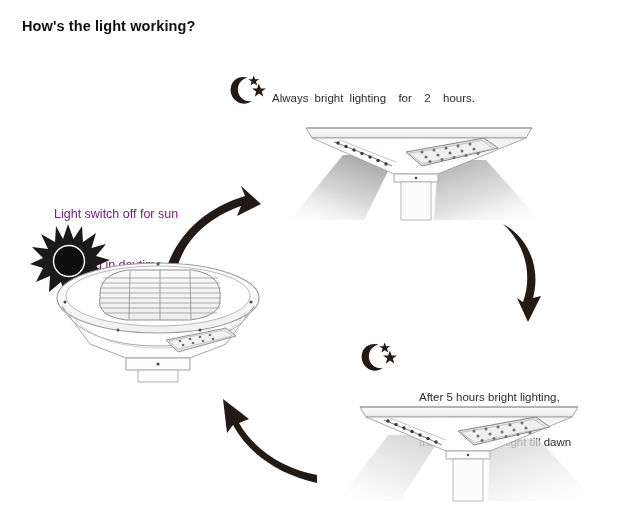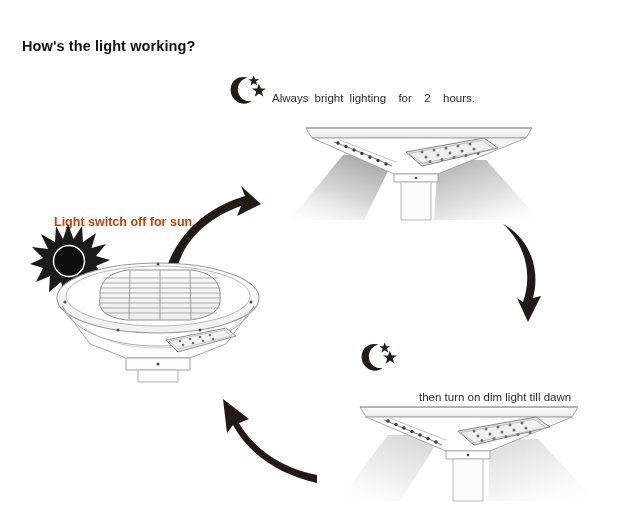--- a/index.html
+++ b/index.html
@@ -18,21 +18,20 @@
 
   #page-title {
     position: absolute;
     left: 22px;
     top: 18px;
     font-size: 14.5px;
     font-weight: bold;
     letter-spacing: 0.1px;
     color: #111111;
     white-space: nowrap;
-    margin-top: 20px;
   }
 
   .caption {
     position: absolute;
     font-size: 11.5px;
     color: #2b2b2b;
     line-height: 15px;
     white-space: pre;
   }
   .caption.spaced {
@@ -42,25 +41,24 @@
   #caption-top {
     left: 272px;
     top: 91px;
   }
   #caption-bottom {
     left: 419px;
     top: 360px;
   }
   #caption-left {
     left: 54px;
-    top: 180px;
+    top: 172px;
     font-size: 12.5px;
     line-height: 17px;
-    color: #c2410c;
-    font-weight: bold;
+    color: #701a75;
   }
 
   .moon-icon {
     position: absolute;
   }
   #moon-top { left: 225px; top: 74px; }
   #moon-bottom { left: 356px; top: 341px; }
 
   .scene {
     position: absolute;
@@ -177,20 +175,21 @@
   <svg width="46" height="34" viewBox="0 0 46 34">
     <path d="M23.5 4.2 C16.5 1.2 8.5 4.6 6.2 11.8 C3.9 19.0 8.2 27.2 15.6 29.2
              C19.6 30.3 23.6 29.4 26.4 27.0 C21.0 27.8 15.6 24.9 13.6 19.4
              C11.6 13.8 13.9 7.7 18.8 4.9 C20.3 4.1 21.9 3.9 23.5 4.2 Z" fill="#231a16"></path>
     <path d="M28.6 1.5 L30.2 5.3 L34.2 5.1 L31.0 7.6 L32.2 11.5 L28.8 9.2 L25.5 11.6 L26.6 7.6 L23.3 5.2 L27.3 5.3 Z" fill="#231a16"></path>
     <path d="M33.8 9.8 L35.8 14.6 L40.9 14.4 L36.8 17.6 L38.3 22.5 L34.0 19.6 L29.8 22.7 L31.2 17.6 L27.0 14.5 L32.1 14.6 Z" fill="#231a16"></path>
   </svg>
 </div>
 
 <div class="caption" id="caption-bottom">
+  <div>After 5 hours bright lighting,</div>
   <div>then turn on dim light till dawn</div>
 </div>
 
 <div class="scene" id="scene-night-dim">
   <svg width="262" height="108" viewBox="0 0 262 108">
     <defs>
       <linearGradient id="beamL2" x1="0.75" y1="0" x2="0.15" y2="1">
         <stop offset="0%" stop-color="#cfcfcf" stop-opacity="0.85"></stop>
         <stop offset="55%" stop-color="#e4e4e4" stop-opacity="0.6"></stop>
         <stop offset="100%" stop-color="#fafafa" stop-opacity="0.15"></stop>

